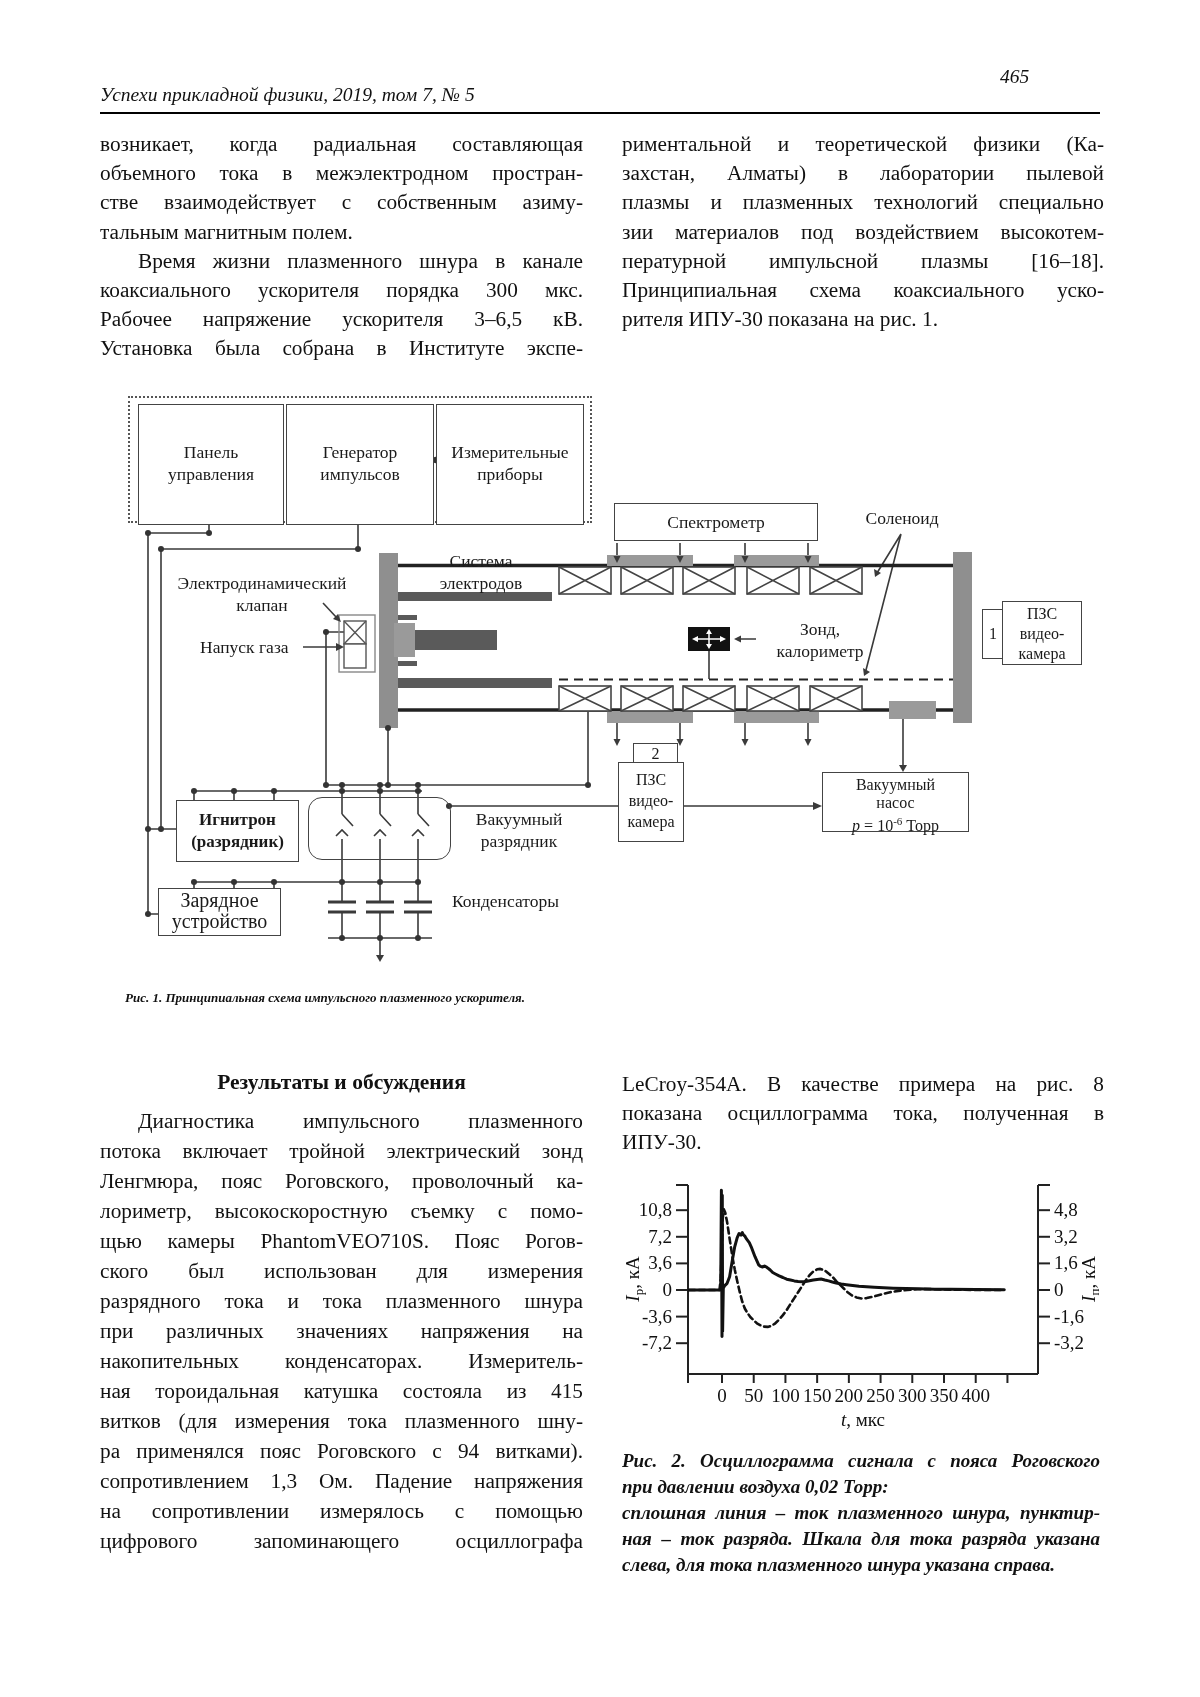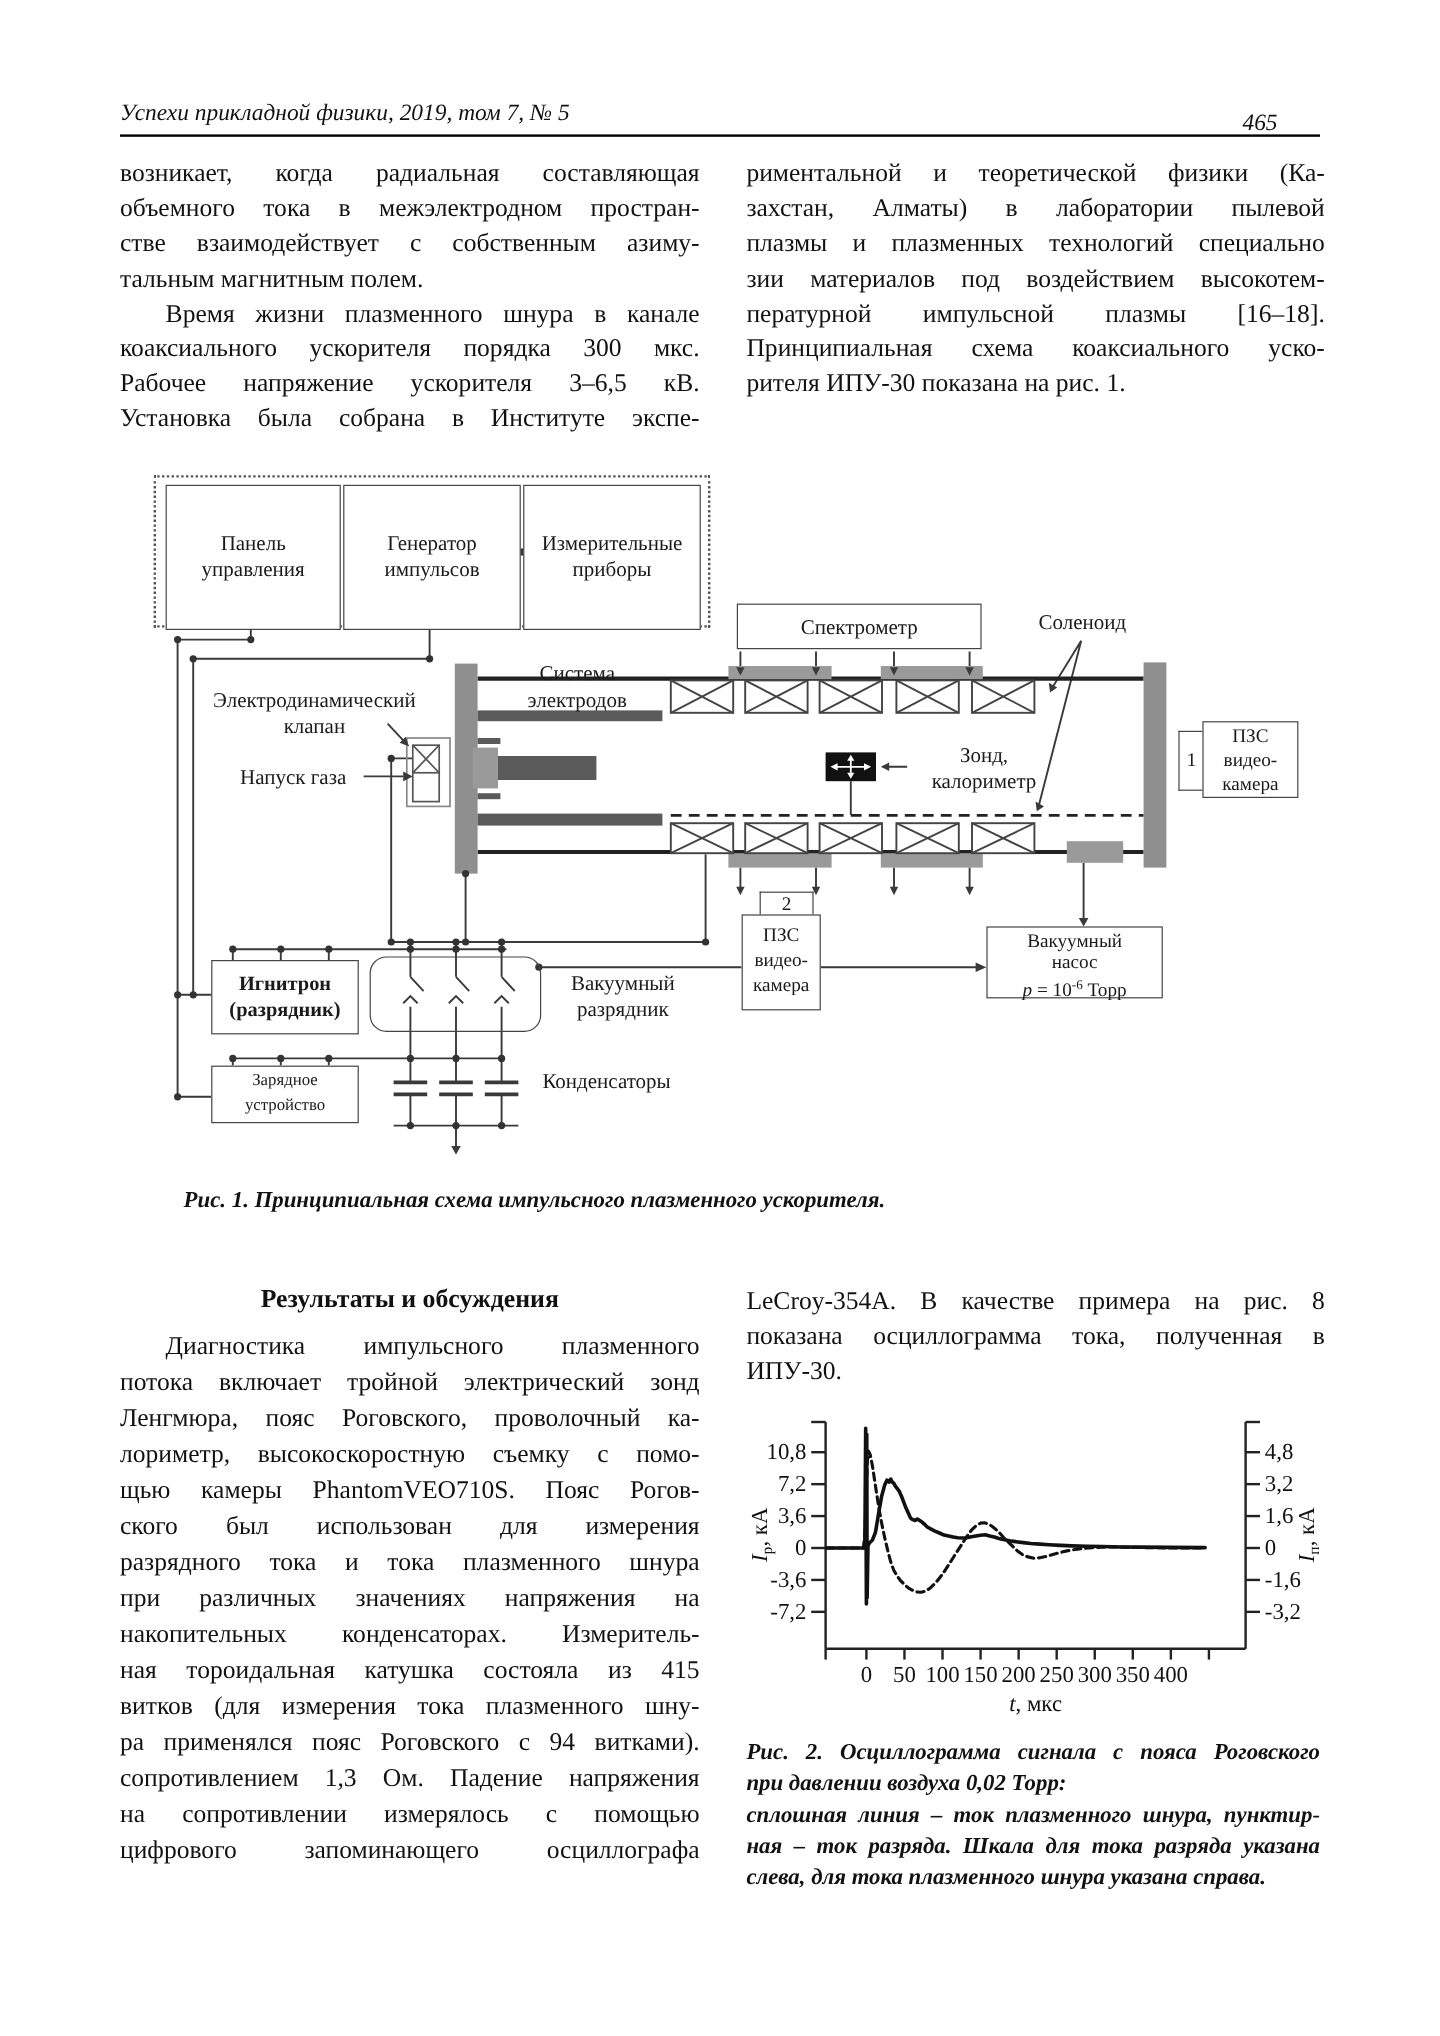--- a/index.html
+++ b/index.html
@@ -7,38 +7,38 @@
        font-family:"Liberation Serif","DejaVu Serif",serif;overflow:hidden;}
   .abs{position:absolute;}
   .hdr{font-style:italic;font-size:19.5px;}
   .rule{background:#000;height:2px;}
   .bl{font-size:21.3px;line-height:29.2px;}
   .bl2{font-size:21.3px;line-height:30px;}
   .jl{text-align:justify;text-align-last:justify;}
   .ll{text-align:left;}
   .ind{text-indent:38px;}
   .heading{font-weight:bold;font-size:21.5px;text-align:center;}
-  .cap{font-weight:bold;font-style:italic;font-size:19px;margin-left:28px;}
+  .cap{font-weight:bold;font-style:italic;font-size:13px;}
   .cap2{font-weight:bold;font-style:italic;font-size:19px;line-height:26px;}
   
   #fig1{width:1000px;height:580px;}
   .dbox{position:absolute;border:1.6px solid #444;background:#fff;text-align:center;
         font-size:17.5px;line-height:22px;color:#1a1a1a;}
   .dlabel{position:absolute;text-align:center;font-size:17.5px;line-height:22px;color:#1a1a1a;background:transparent;}
   .dotted-frame{position:absolute;border:2px dotted #555;background:transparent;}
   .rnd{border-radius:14px;background:transparent;}
   sup{font-size:11px;}
   .pt6{padding-top:8px;font-weight:bold;} .pt28{padding-top:36px;}
   svg{display:block;}
 </style>
 </head>
 <body>
 
 <div class="abs hdr" style="left:100px;top:84px;">Успехи прикладной физики, 2019, том 7, № 5</div>
-<div class="abs hdr" style="left:1000px;top:92px;width:100px;text-align:center;">465</div>
+<div class="abs hdr" style="left:1000px;top:66px;width:100px;text-align:left;">465</div>
 <div class="abs rule" style="left:100px;top:112px;width:1000px;"></div>
 
 <div class="abs bl" style="left:100px;top:130px;width:483px;">
   <div class="jl">возникает, когда радиальная составляющая</div>
   <div class="jl">объемного тока в межэлектродном простран-</div>
   <div class="jl">стве взаимодействует с собственным азиму-</div>
   <div class="ll">тальным магнитным полем.</div>
   <div class="jl ind">Время жизни плазменного шнура в канале</div>
   <div class="jl">коаксиального ускорителя порядка 300 мкс.</div>
   <div class="jl">Рабочее напряжение ускорителя 3–6,5 кВ.</div>
@@ -260,21 +260,21 @@
   <div class="dbox" style="left:722px;top:382px;width:145px;height:55px;font-size:16px;line-height:18px;padding-top:3px;">
     <div>Вакуумный</div>
     <div>насос</div>
     <div><i>p</i><span> = 10</span><sup>-6</sup><span> Торр</span></div>
   </div>
 
   <div class="dbox pt6" style="left:76px;top:410px;width:121px;height:52px;font-size:17px;">
     <div>Игнитрон</div>
     <div>(разрядник)</div>
   </div>
-  <div class="dbox" style="left:76px;top:498px;width:121px;height:45px;font-size:14px;line-height:21px;padding-top:1px;">
+  <div class="dbox" style="left:58px;top:498px;width:121px;height:45px;font-size:20px;line-height:21px;padding-top:1px;">
     <div>Зарядное</div>
     <div>устройство</div>
   </div>
 
   <div class="dbox rnd" style="left:208px;top:407px;width:141px;height:61px;background:transparent;"></div>
 
   <div class="dlabel" style="left:330px;top:160px;width:102px;">
     <div>Система</div>
     <div>электродов</div>
   </div>

